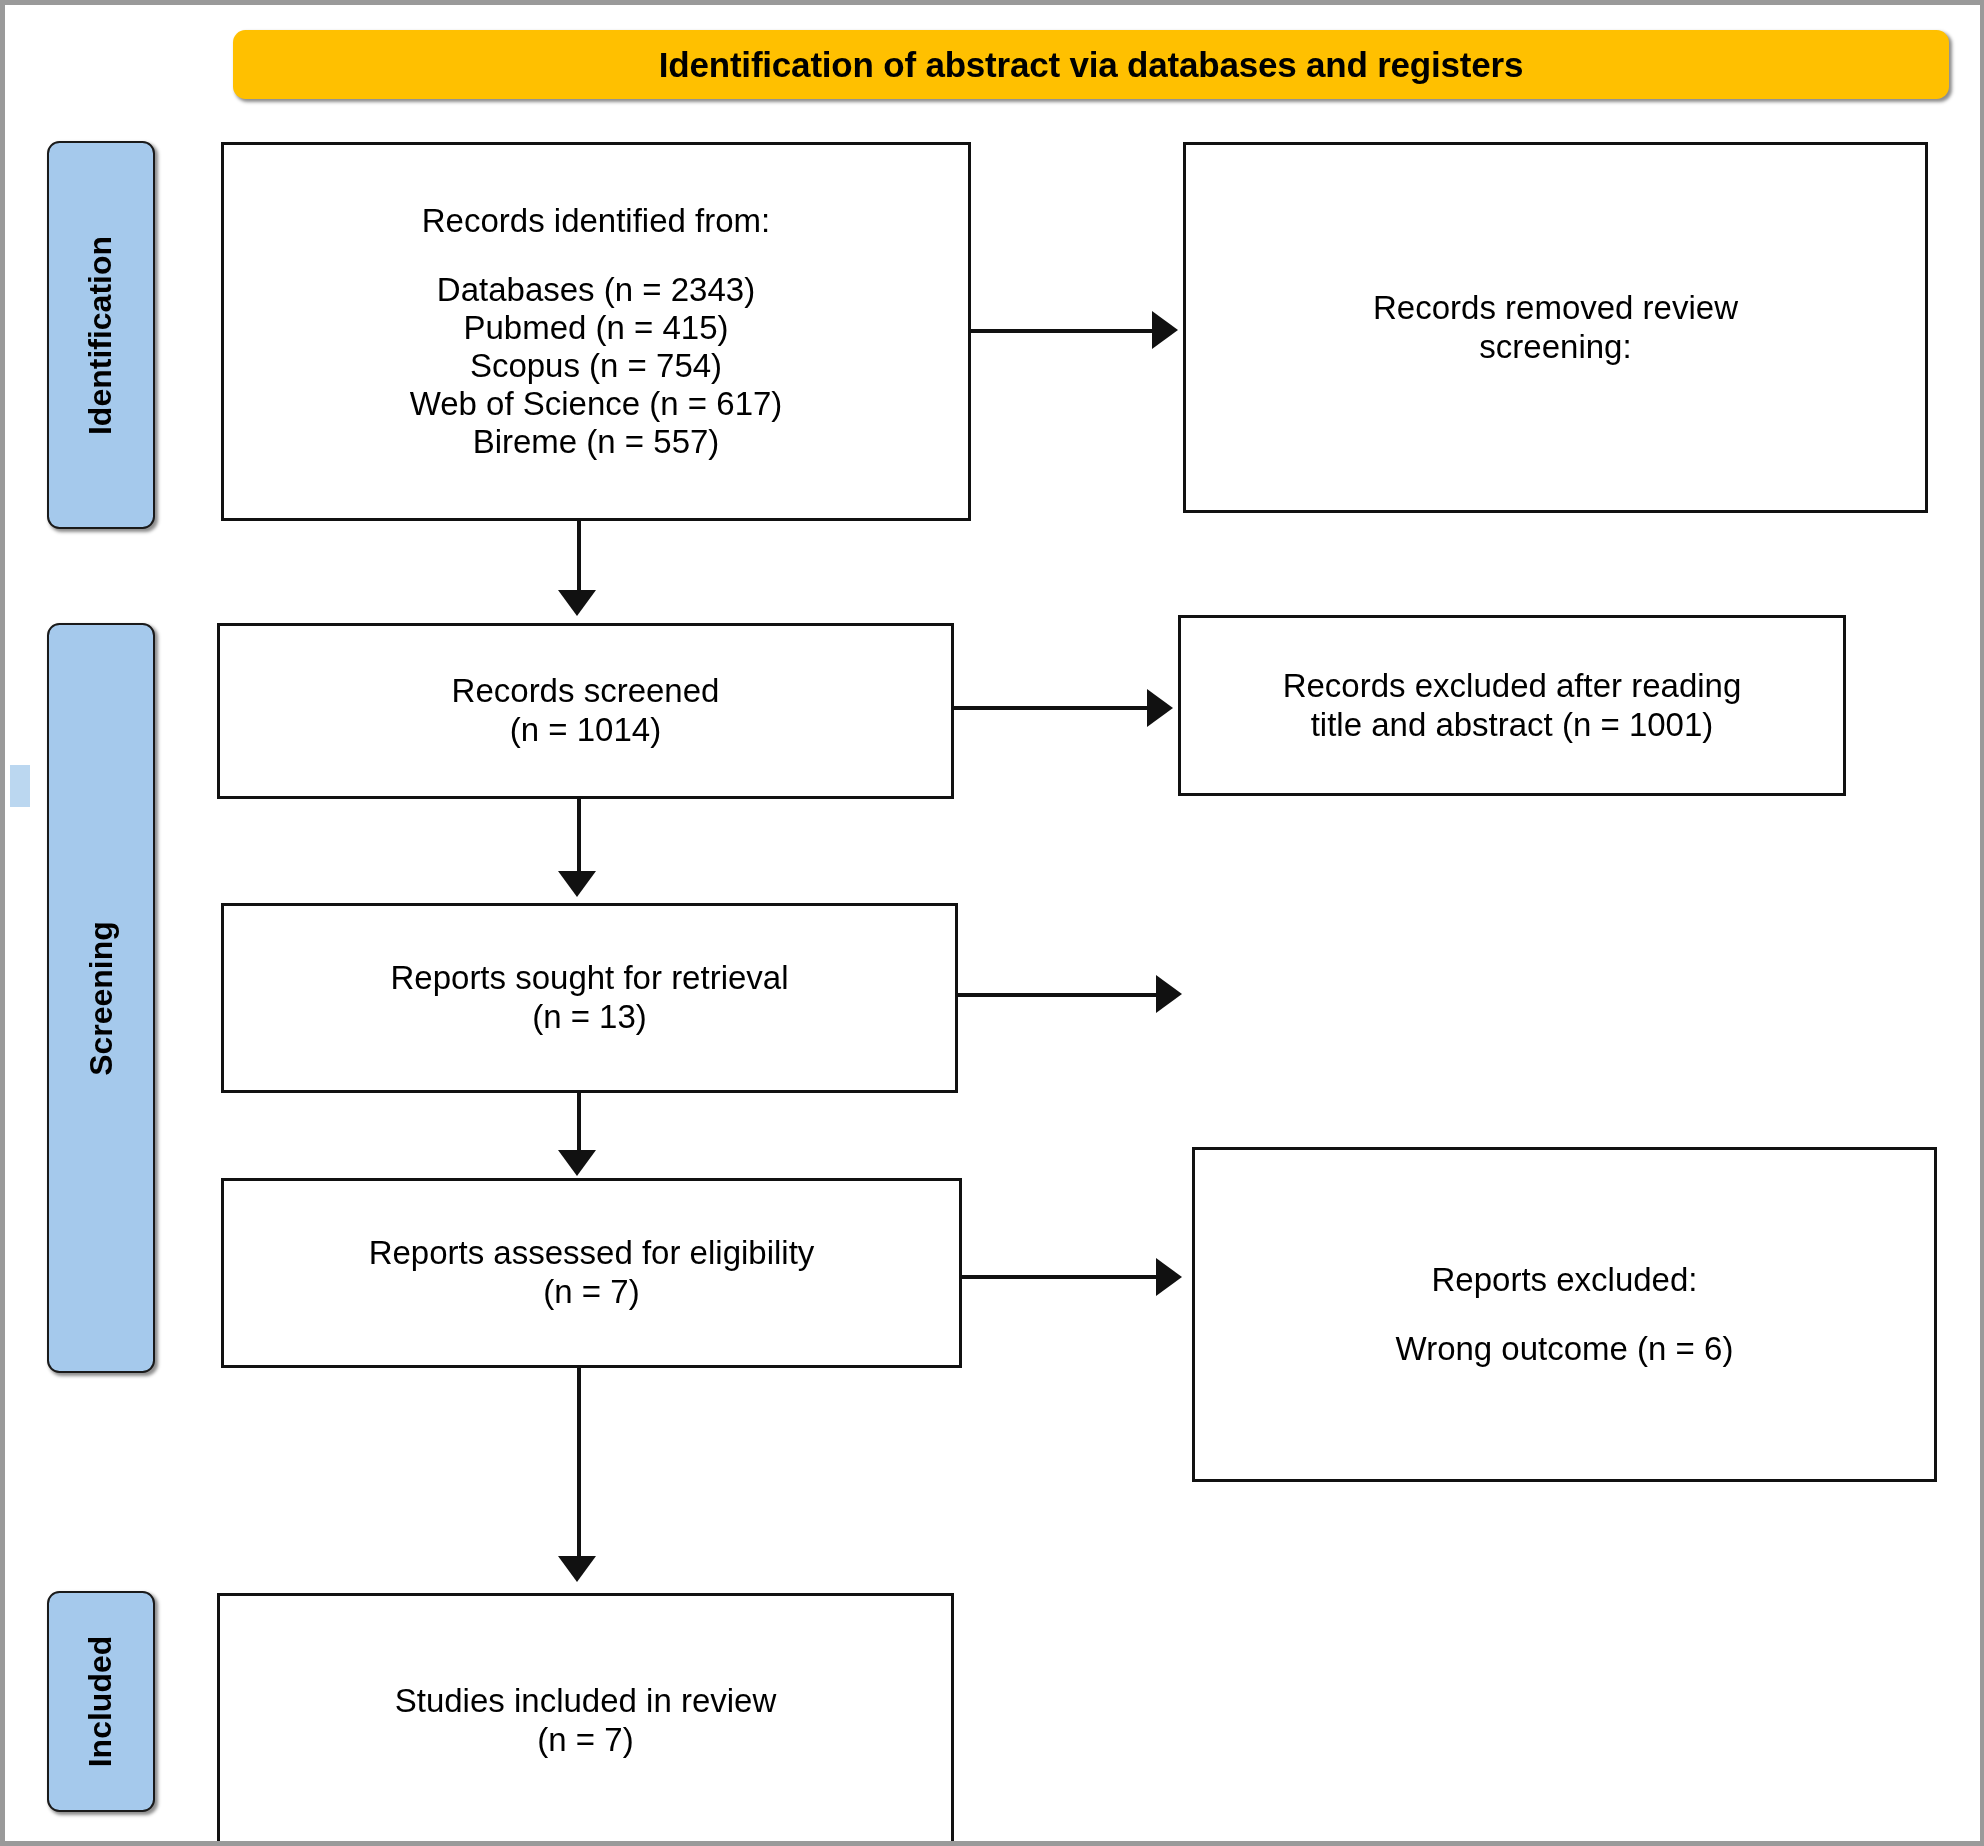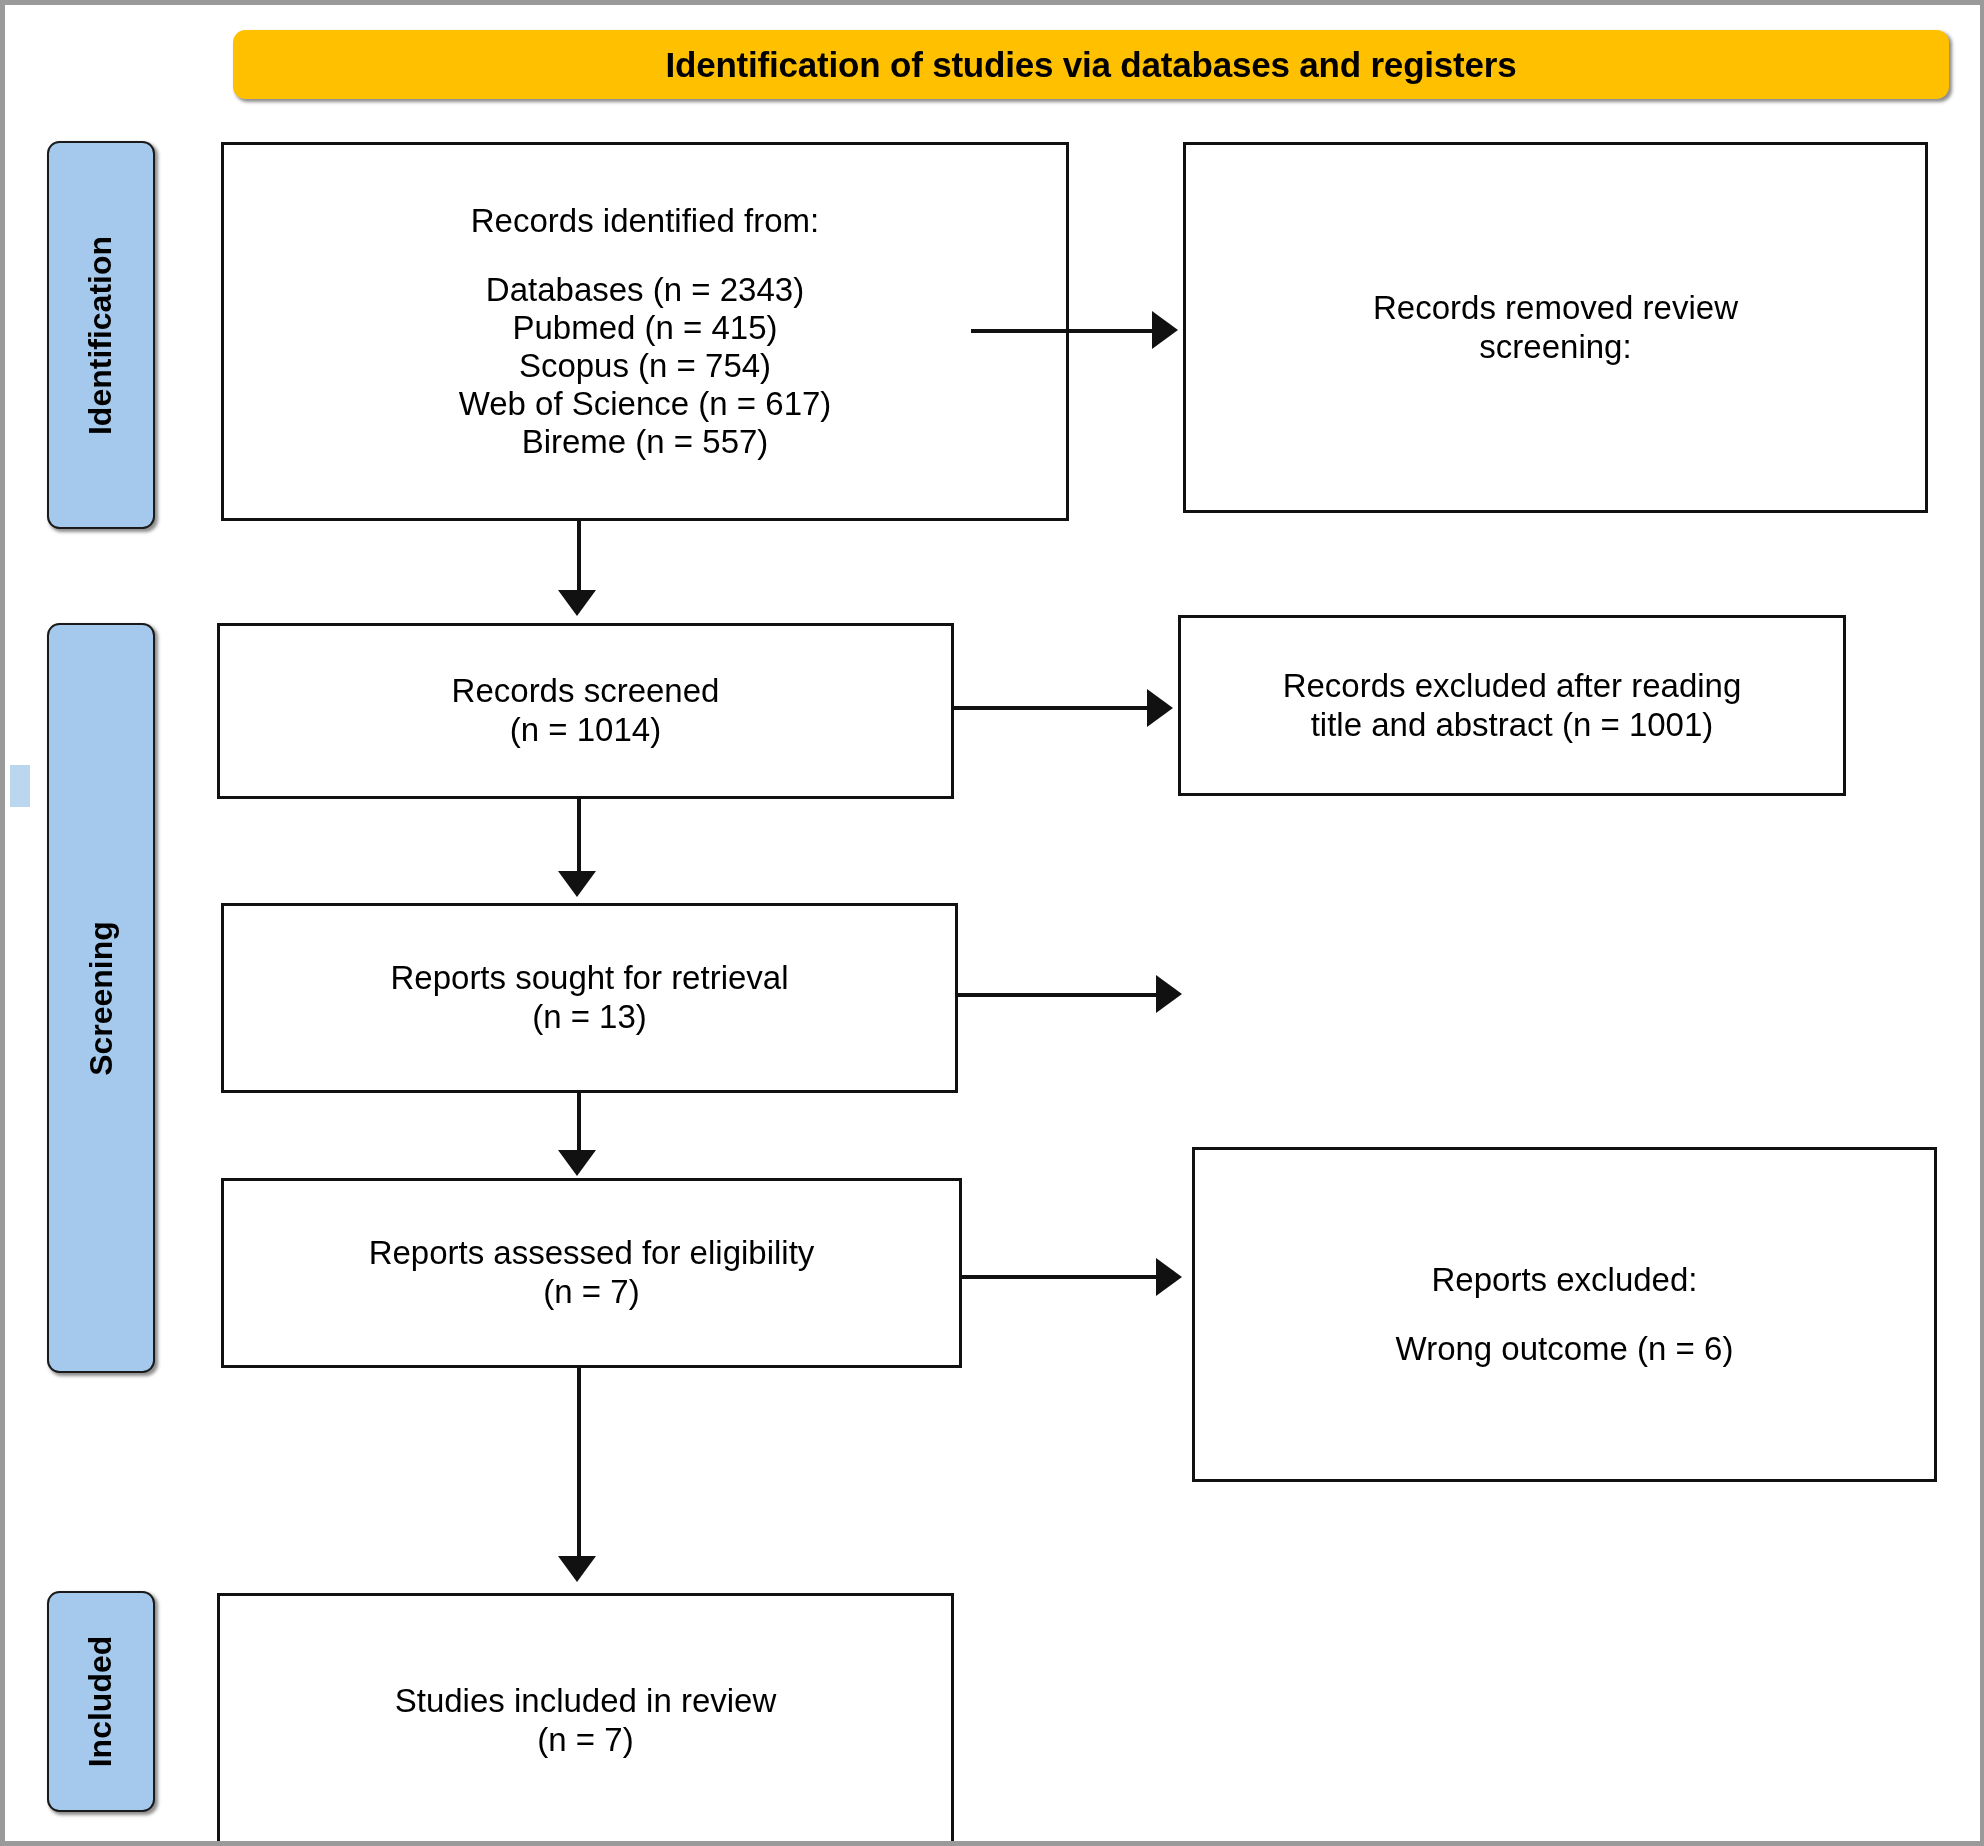--- a/index.html
+++ b/index.html
@@ -94,21 +94,21 @@
     font-size: 33px;
     line-height: 1.18;
     color: #000000;
     text-align: center;
     white-space: pre-line;
   }
   .box p.gap-above { margin-top: 30px; }
   .box p.tight { line-height: 1.15; }
 
   
-  #box-identified   { left: 216px; top: 137px;  width: 848px; height: 379px; }
+  #box-identified   { left: 216px; top: 137px;  width: 750px; height: 379px; }
   #box-screened     { left: 212px; top: 618px;  width: 737px; height: 176px; }
   #box-sought       { left: 216px; top: 898px; width: 737px; height: 190px; }
   #box-assessed     { left: 216px; top: 1173px; width: 741px; height: 190px; }
   #box-included     { left: 212px; top: 1588px; width: 737px; height: 256px; }
 
   
   #box-removed      { left: 1178px; top: 137px;  width: 745px; height: 371px; }
   #box-excl-screen  { left: 1173px; top: 610px;  width: 668px; height: 181px; }
   #box-not-retrieved{ left: 1187px; top: 895px; width: 741px; height: 190px; }
   #box-excl-reports { left: 1187px; top: 1142px; width: 745px; height: 335px; }
@@ -135,21 +135,21 @@
     border-bottom: 19.4px solid transparent;
     border-left: 26.5px solid #111111;
   }
 </style>
 </head>
 <body>
 
 <div id="canvas">
 
   <div class="banner">
-    <span class="banner-text">Identification of studies via databases and registers</span>
+    <span class="banner-text">Identification of abstract via databases and registers</span>
   </div>
 
   <div class="edge-tick"></div>
 
   <div class="stage" id="stage-identification">
     <span class="stage-text">Identification</span>
   </div>
 
   <div class="stage" id="stage-screening">
     <span class="stage-text">Screening</span>

